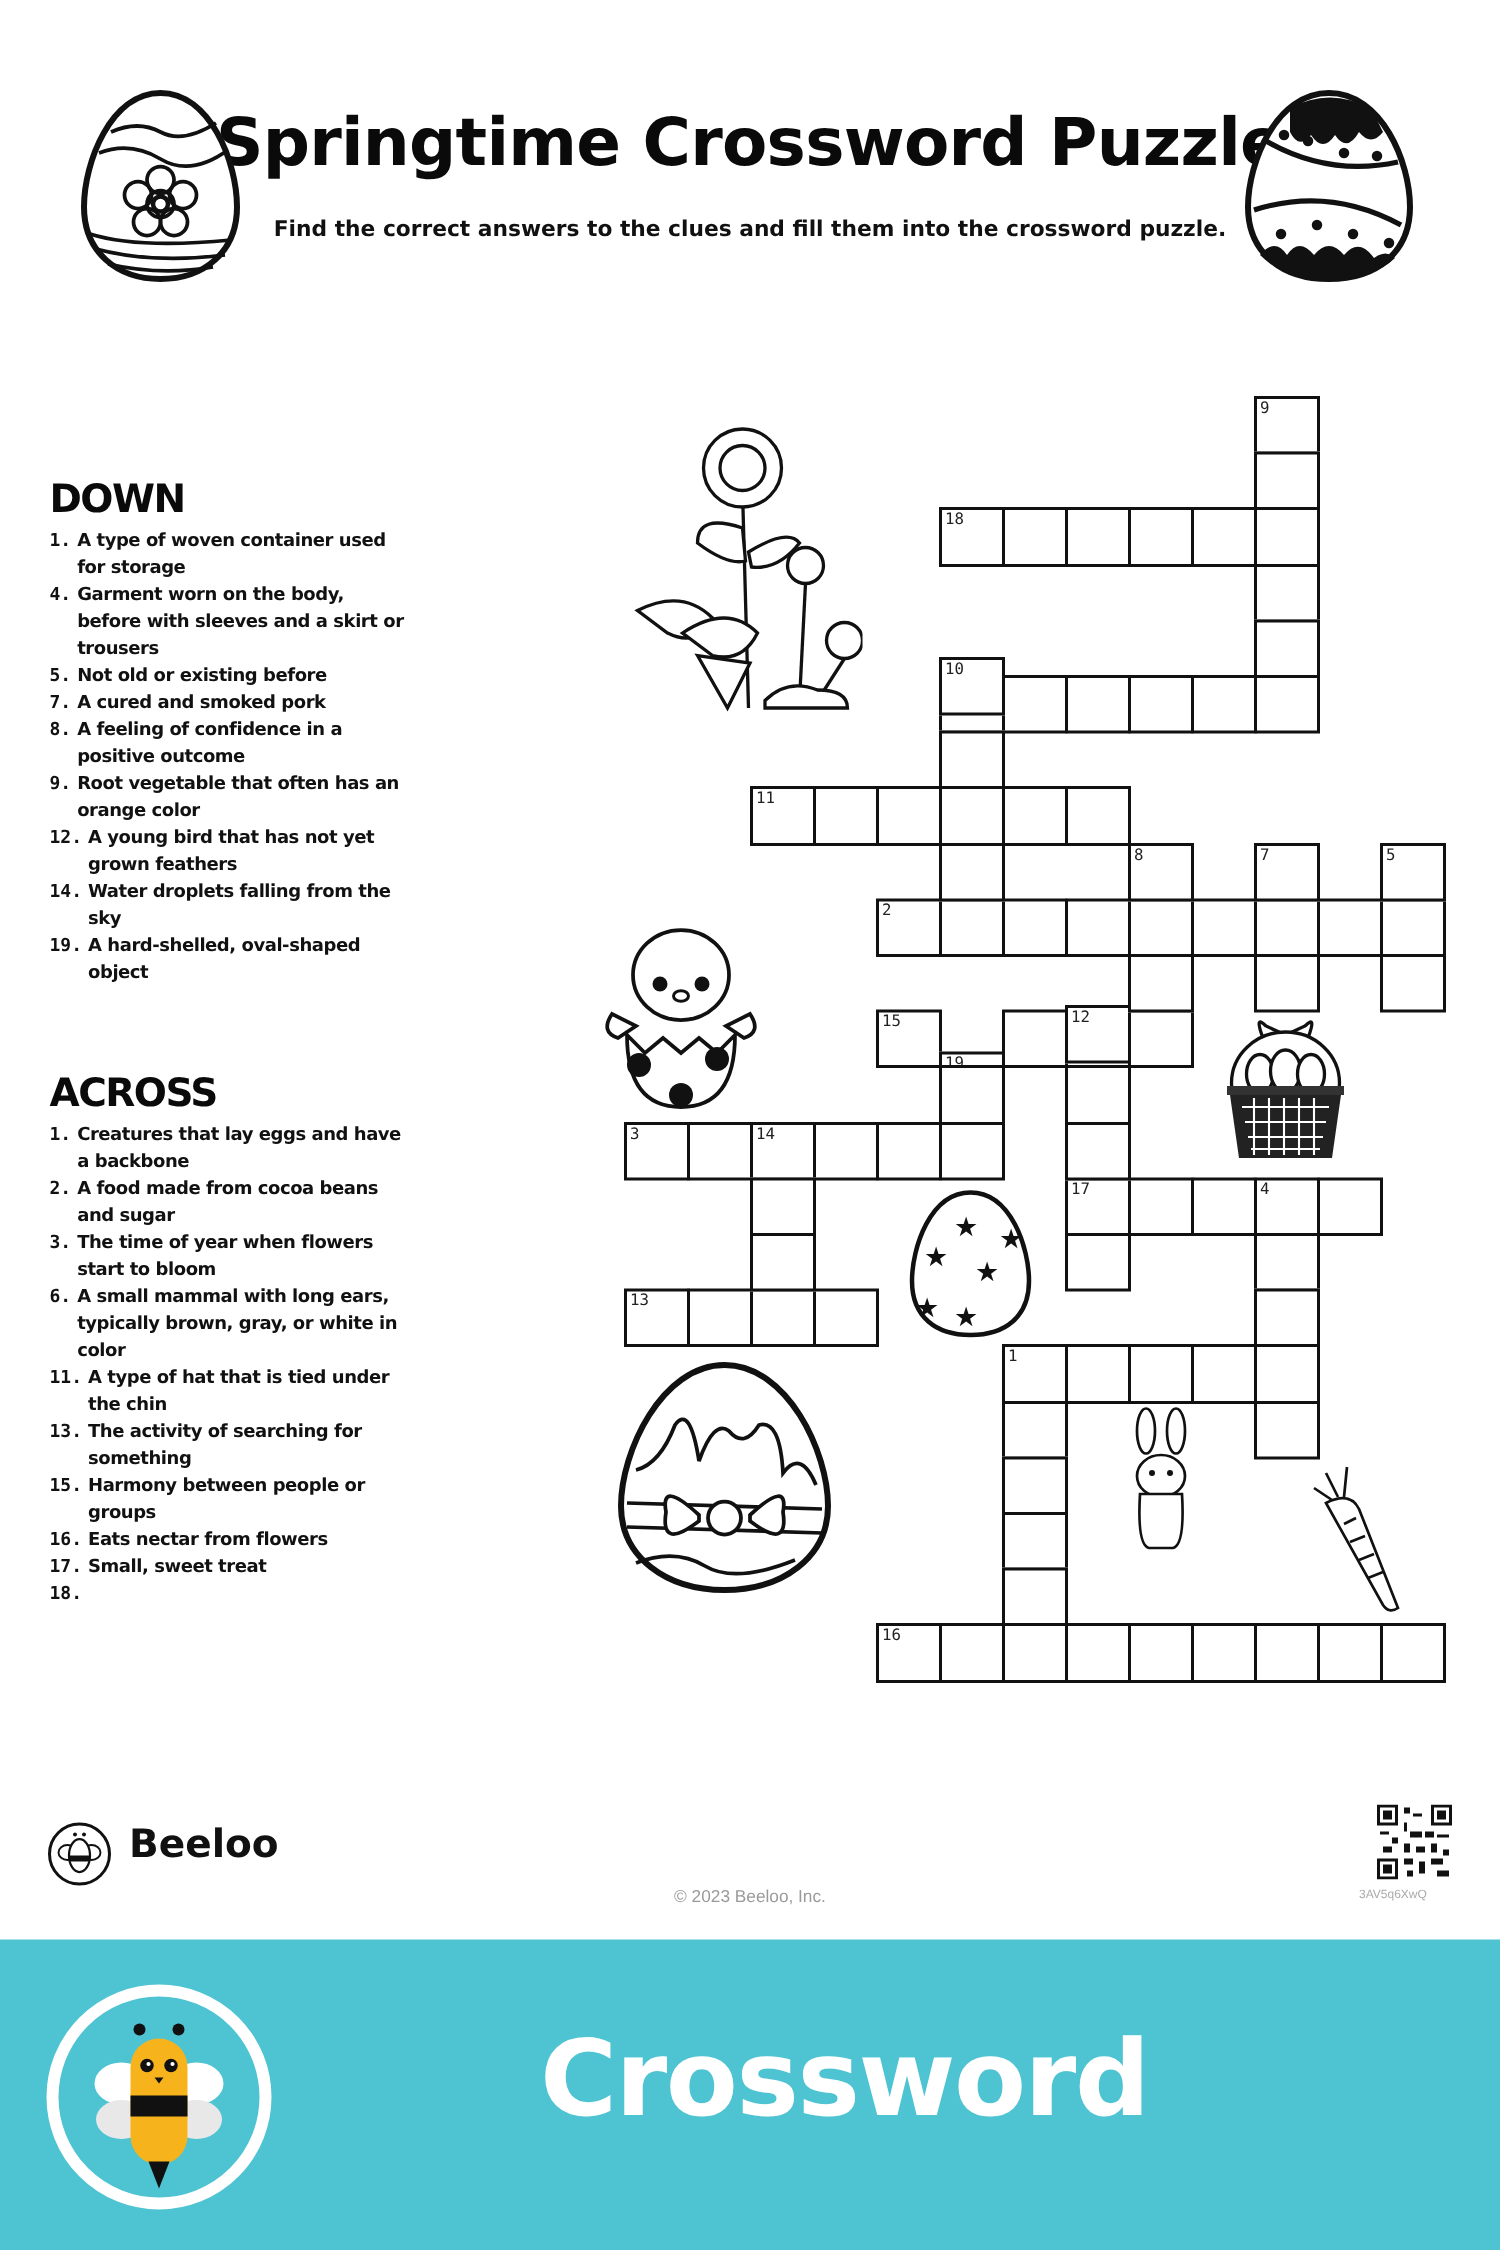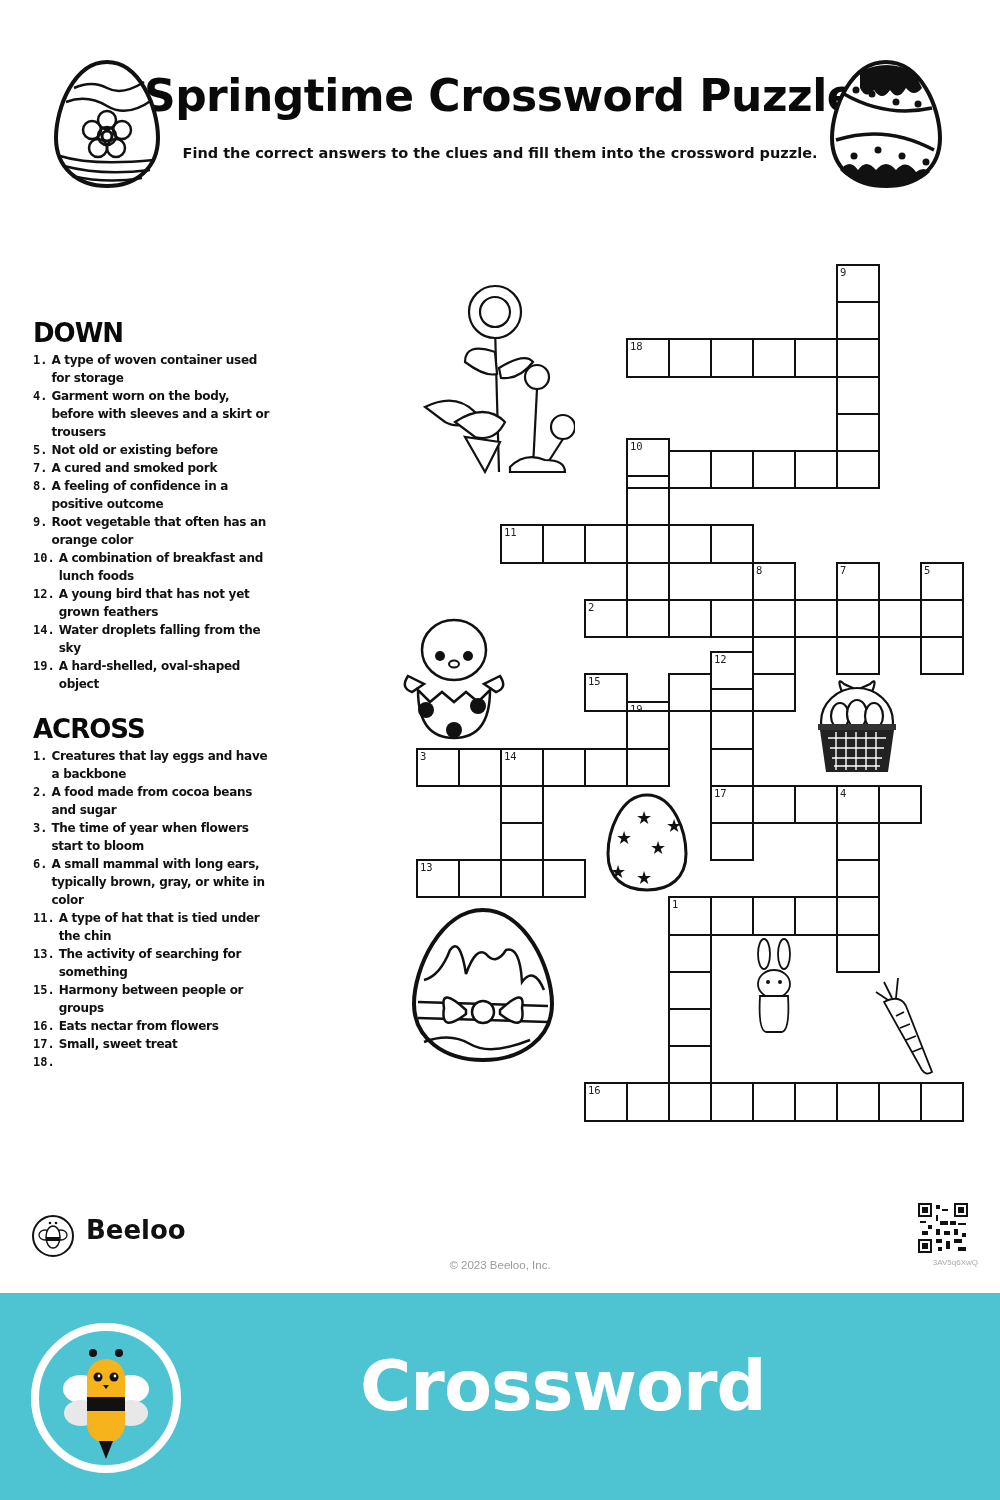--- a/index.html
+++ b/index.html
@@ -42,21 +42,21 @@
 
   .brand { position: absolute; left: 32px; top: 1215px; display: flex; }
   .brand .logo-circle { width: 42px; height: 42px; border: 2px solid #111; border-radius: 50%; position: relative; }
   .brand .name { margin-left: 12px; font-family: "DejaVu Sans", sans-serif; font-weight: bold; font-size: 26px; color: #111; }
 
   .copyright {
     position: absolute; top: 1259px; left: 0; width: 1000px; text-align: center;
     font-family: "Liberation Sans", sans-serif; font-size: 11.5px; color: #9a9a9a;
   }
   .qr { position: absolute; left: 918px; top: 1203px; width: 50px; height: 50px; }
-  .qr-code { position: absolute; left: 906px; top: 1258px; width: 72px; text-align: right;
+  .qr-code { position: absolute; left: 906px; top: 1258px; width: 72px; text-align: left;
     font-family: "Liberation Sans", sans-serif; font-size: 8px; color: #aaa; }
 
   .banner { position: absolute; left: 0; top: 1293px; width: 1000px; height: 207px; background: #4ec4d3; }
   .banner .badge {
     position: absolute; left: 31px; top: 30px; width: 150px; height: 150px; border-radius: 50%;
     border: 8px solid #ffffff; background: #4ec4d3;
   }
   .banner .label {
     position: absolute; left: 360px; top: 52px; font-family: "DejaVu Sans", sans-serif;
     font-weight: bold; font-size: 70px; color: #ffffff; letter-spacing: -1px;
@@ -123,24 +123,20 @@
         <span class="num">7.</span>
         <span class="txt">A cured and smoked pork</span>
       </div>
       <div class="clue">
         <span class="num">8.</span>
         <span class="txt">A feeling of confidence in a positive outcome</span>
       </div>
       <div class="clue">
         <span class="num">9.</span>
         <span class="txt">Root vegetable that often has an orange color</span>
-      </div>
-      <div class="clue">
-        <span class="num">10.</span>
-        <span class="txt">A combination of breakfast and lunch foods</span>
       </div>
       <div class="clue">
         <span class="num">12.</span>
         <span class="txt">A young bird that has not yet grown feathers</span>
       </div>
       <div class="clue">
         <span class="num">14.</span>
         <span class="txt">Water droplets falling from the sky</span>
       </div>
       <div class="clue">
@@ -323,21 +319,21 @@
     <div class="cell" style="left: 836px; top: 598.8px;"></div>
     <div class="cell" style="left: 878px; top: 598.8px;"></div>
     <div class="cell" style="left: 920px; top: 598.8px;"></div>
     <div class="cell" style="left: 584px; top: 673.2px;">
       <span class="n">15</span>
     </div>
     <div class="cell" style="left: 626px; top: 673.2px; margin-top: 28px;">
       <span class="n">19</span>
     </div>
     <div class="cell" style="left: 668px; top: 673.2px;"></div>
-    <div class="cell" style="left: 710px; top: 651px; padding-left: 25px;">
+    <div class="cell" style="left: 710px; top: 670px; padding-left: 25px;">
       <span class="n">12</span>
     </div>
     <div class="cell" style="left: 752px; top: 673.2px;"></div>
     <div class="cell" style="left: 416px; top: 747.6px;">
       <span class="n">3</span>
     </div>
     <div class="cell" style="left: 458px; top: 747.6px;"></div>
     <div class="cell" style="left: 500px; top: 747.6px;">
       <span class="n">14</span>
     </div>

